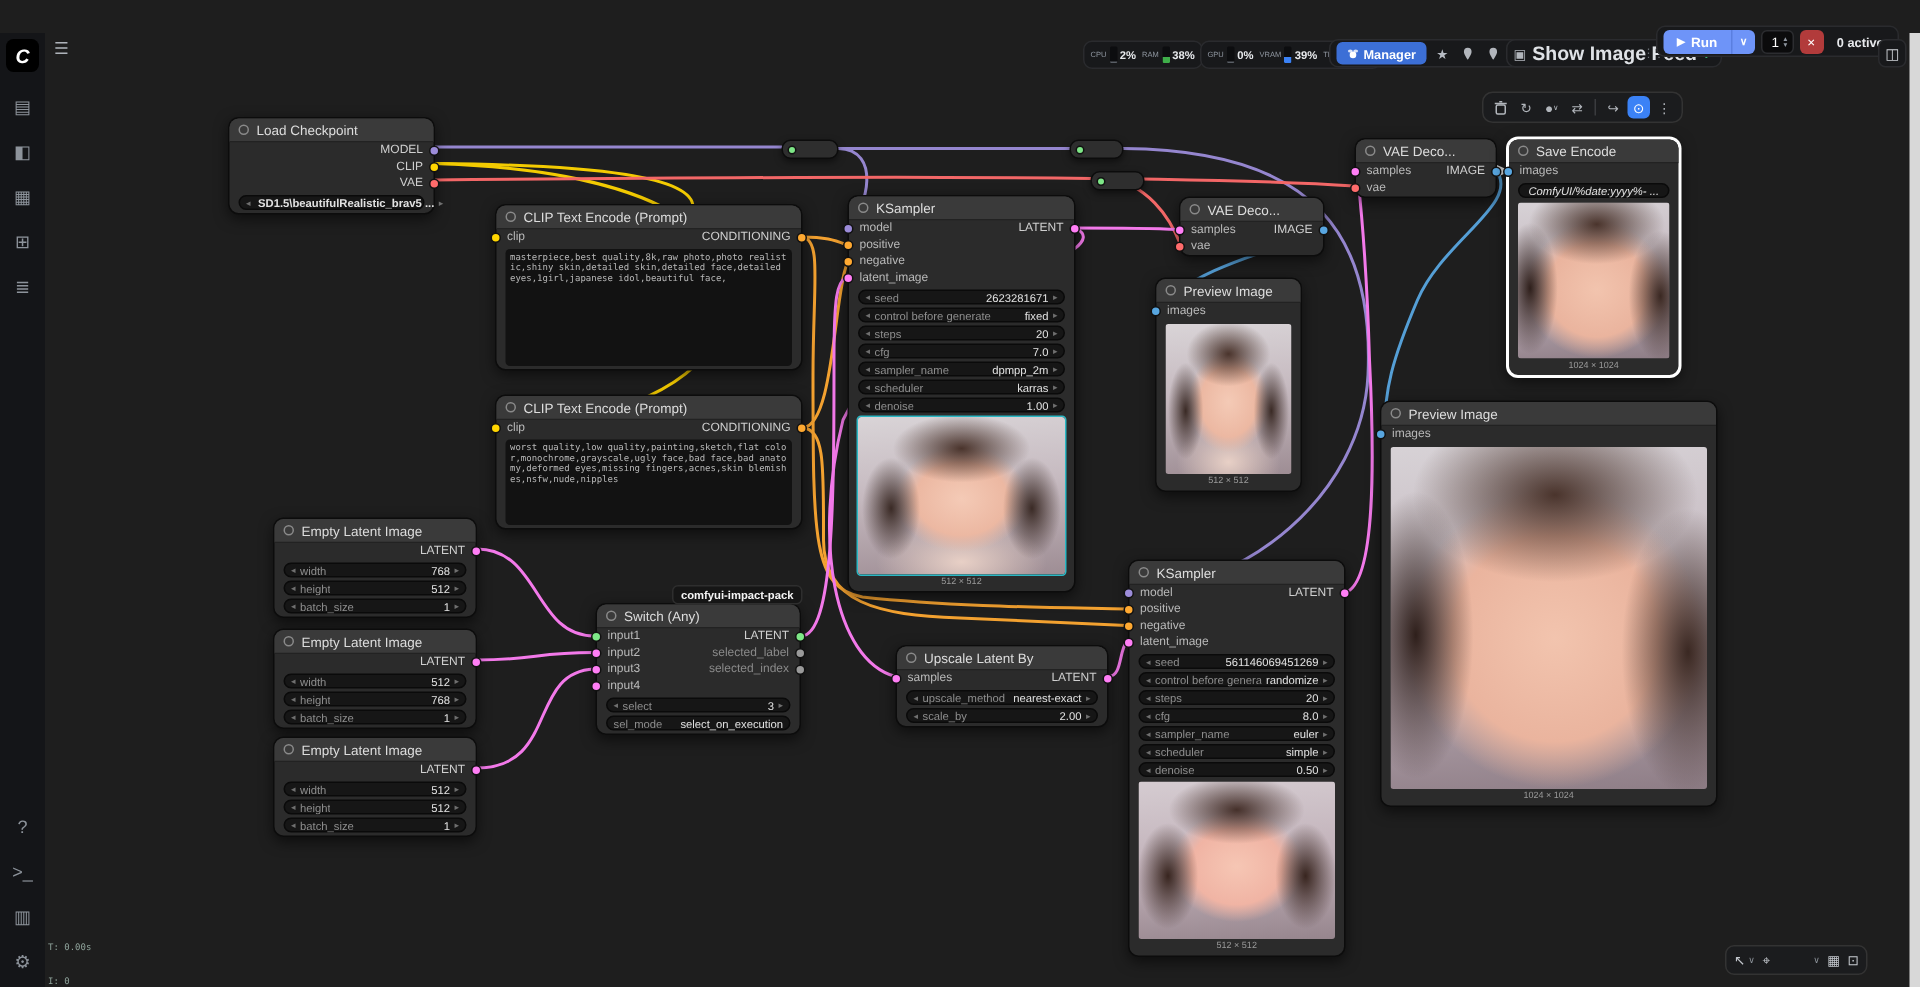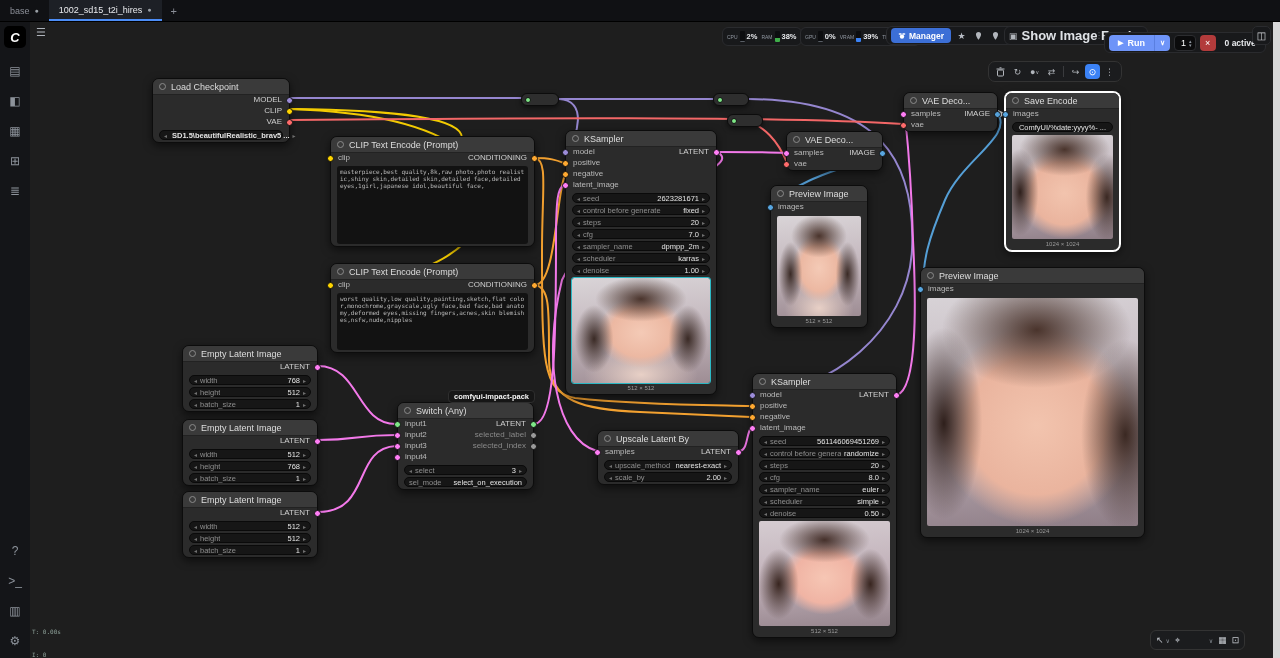--- a/index.html
+++ b/index.html
@@ -99,21 +99,21 @@
   .pin.in { left:-4px; } .pin.out { right:-4px; }
   .plabel { font-size:8px; color:#b9b9b9; }
   .plabel.out { margin-left:auto; color:#cfcfcf; }
   .plabel.dim { color:#8a8a8a; }
   .widget { height:10px; margin:2px 6px; background:#161616; border:1px solid #0a0a0a;
     border-radius:5px; display:flex; align-items:center; padding:0 4px; gap:3px;
     font-size:7.5px; color:#9a9a9a; cursor:pointer; }
   .widget .arr { color:#6f6f6f; font-size:6px; flex:none; }
   .widget .lbl { color:#8e8e8e; overflow:hidden; white-space:nowrap; }
   .widget .val { margin-left:auto; color:#e2e2e2; white-space:nowrap; }
-  .widget .val.center { margin:16px auto; }
+  .widget .val.center { margin:16px auto;font-style:italic; }
   .ta { margin:2px 6px; background:#121212; border-radius:3px; padding:2px 3px;
     color:#b8b8b8; font:6px/7px "DejaVu Sans Mono", monospace; overflow:hidden;
     word-break:break-all; cursor:text; }
   .portrait { margin:3px 6px 1px; border-radius:2px; }
   .portrait.teal { outline:1px solid #2bb8c4; }
   .v1 { background:
       radial-gradient(20% 46% at 16% 58%, #3a2a25 0%, rgba(58,42,37,0) 70%),
       radial-gradient(20% 46% at 84% 58%, #3a2a25 0%, rgba(58,42,37,0) 70%),
       radial-gradient(46% 30% at 50% 20%, #4a342c 0%, rgba(74,52,44,0) 72%),
       radial-gradient(40% 42% at 50% 52%, #f4cab6 0%, #ecb8a2 55%, rgba(236,184,162,0) 80%),
@@ -174,31 +174,20 @@
       <path d="M739,451 C748,451 746,434 751,428" stroke="#ff7ef5"></path>
       <path d="M897,395 C918,388 916,300 913,240 C911,170 907,135 905,116" stroke="#ff7ef5"></path>
 
       <path d="M883,153 C860,165 800,175 772,206" stroke="#58a6e0"></path>
       <path d="M997,113 C1015,135 962,160 945,200 C928,240 923,260 923,288" stroke="#58a6e0"></path>
       <path d="M997,113 L1004,114" stroke="#e8e8e8"></path>
     </g>
     <polygon points="998,110 1007,114 998,118" fill="#f0f0f0"></polygon>
   </svg>
 
-  <div id="tabbar">
-    <div class="tab">
-      <span>base</span>
-      <span class="dot">●</span>
-    </div>
-    <div class="tab active">
-      <span>1002_sd15_t2i_hires</span>
-      <span class="dot">●</span>
-    </div>
-    <div class="tab-add">+</div>
-  </div>
 
   <div id="sidebar">
     <div id="logo">C</div>
     <div class="side-icons" id="side-top">
         <div class="side-icon">▤</div>
         <div class="side-icon">◧</div>
         <div class="side-icon">▦</div>
         <div class="side-icon">⊞</div>
         <div class="side-icon">≣</div>
       </div>
@@ -278,21 +267,21 @@
   </div>
 
   <div class="cluster" style="left:1004px; top:26px;">
     <span style="font-size:9px; color:#b2b6bc;">▣</span>
     <span style="font-size:13px; font-weight:bold; color:#dfe2e6;">Show Image Feed</span>
     <span class="green-check">✓</span>
   </div>
 
   <div class="grip" style="left:1095px; top:31px;">⋮⋮</div>
 
-  <div class="cluster" style="left:1104px; top:32px; height:21px;">
+  <div class="cluster" style="left:1104px; top:17px; height:21px;">
     <div class="run-btn">
       <span class="main">
         <span style="font-size:7px;">▶</span>
         <span>Run</span>
       </span>
       <span class="chev">∨</span>
     </div>
     <div class="numbox">
       <span>1</span>
       <span class="steppers">

